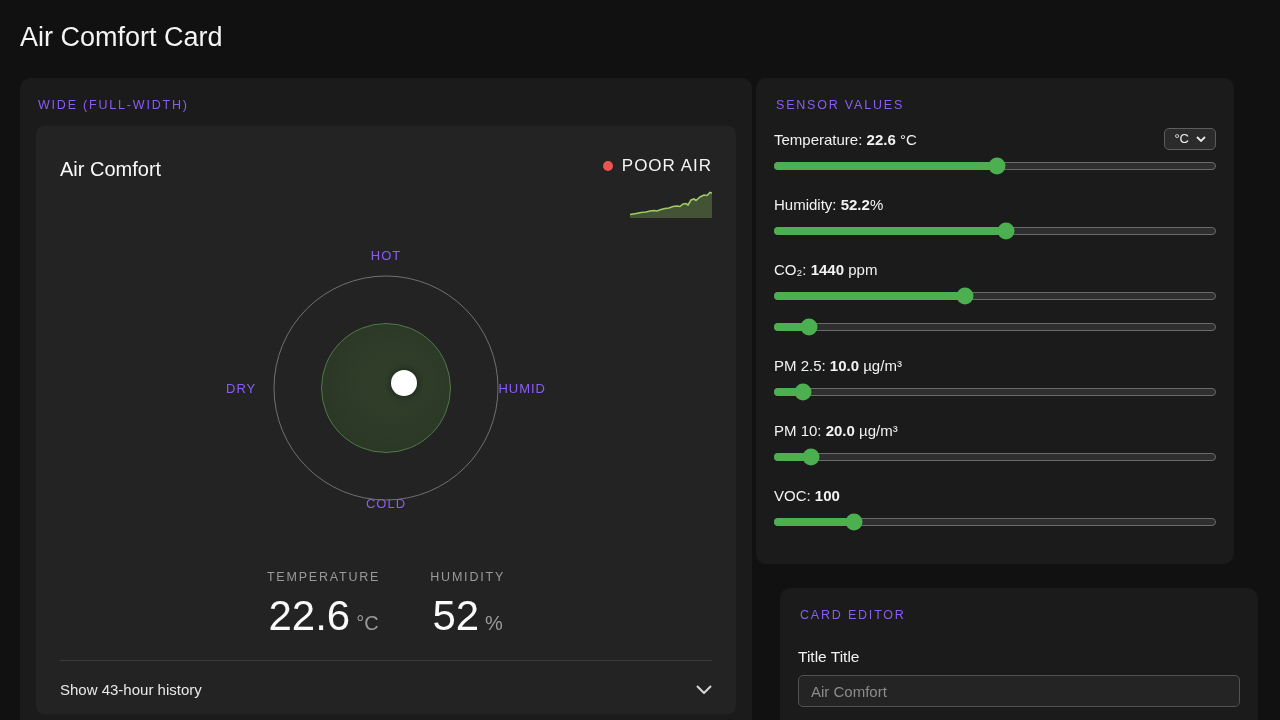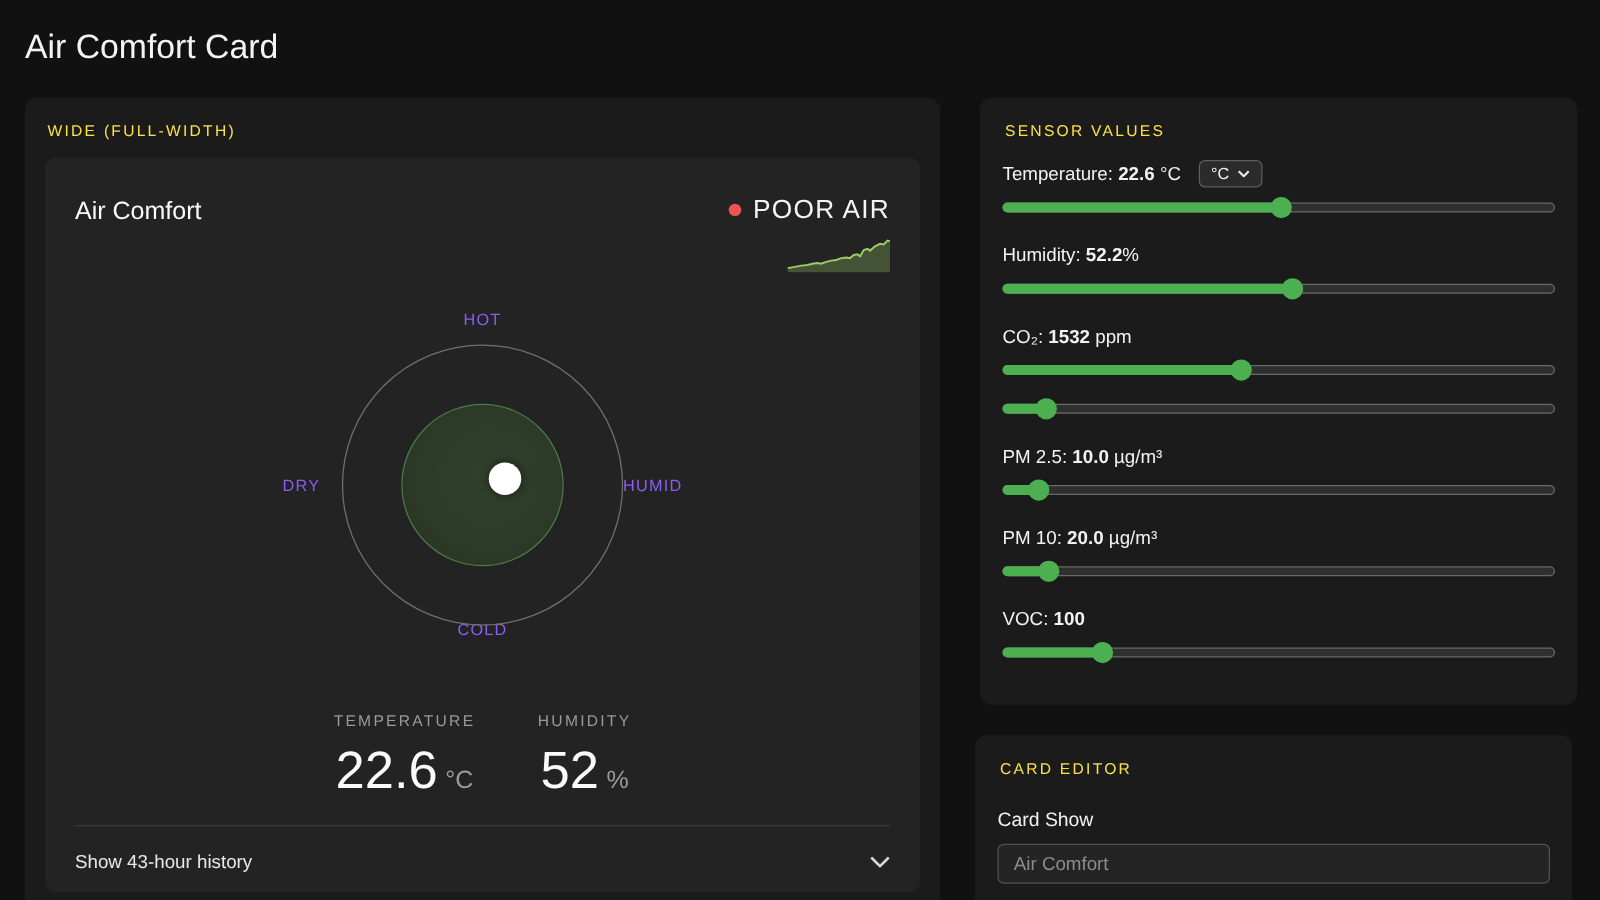--- a/index.html
+++ b/index.html
@@ -18,43 +18,43 @@
     position: absolute; left: 20px; top: 22px;
     font-size: 27px; font-weight: 400; color: #f4f4f4; text-align: center;
   }
 
   .panel {
     position: absolute;
     background: #1b1b1b;
     border-radius: 10px;
   }
   #preview-panel { left: 20px; top: 78px; width: 732px; height: 680px; padding: 16px; }
-  #sensor-panel  { left: 784px; top: 78px; width: 478px; height: 486px; padding: 18px; }
+  #sensor-panel  { left: 756px; top: 78px; width: 478px; height: 486px; padding: 18px; }
   #editor-panel  { left: 780px; top: 588px; width: 478px; height: 200px; padding: 18px; }
 
   .section-label {
-    font-size: 12.5px; color: #fde047; letter-spacing: 1.8px;
+    font-size: 12.5px; color: #8b5cf6; letter-spacing: 1.8px;
     text-transform: uppercase; font-weight: 400;
   }
   #preview-panel .section-label { padding: 4px 0 14px 2px; }
   #sensor-panel .section-label, #editor-panel .section-label { padding: 2px 0 16px 2px; }
 
   
   .preview-card {
     background: #232323;
     border-radius: 8px;
     height: 588px;
     padding: 24px;
     position: relative;
   }
   .card-header { display: flex; justify-content: space-between; align-items: flex-start; }
   .card-title { font-size: 20px; font-weight: 400; color: #fafafa; padding-top: 8px; }
   .status { display: flex; align-items: center; gap: 9px; padding-top: 6px; }
   .status-dot { width: 10px; height: 10px; border-radius: 50%; background: var(--red); }
-  .status-text { font-size: 21px; letter-spacing: 1px; color: #f5f5f5; }
+  .status-text { font-size: 17px; letter-spacing: 1px; color: #f5f5f5; }
   .spark-wrap { display: flex; justify-content: flex-end; margin-top: 7px; height: 30px; }
 
   
   .gauge {
     position: relative;
     width: 320px; height: 280px;
     margin: 30px auto 0 auto;
   }
   .gauge-label {
     position: absolute; font-size: 13px; color: #8b5cf6; letter-spacing: 1px;
@@ -94,21 +94,21 @@
   
   .card-divider { border: none; border-top: 1px solid #3a3a3a; margin-top: 20px; }
   .history-row {
     display: flex; justify-content: space-between; align-items: center;
     padding-top: 20px; cursor: pointer;
   }
   .history-label { font-size: 15px; color: #e8e8e8; }
 
   
   .sensor-row { margin-bottom: 23px; }
-  .sensor-label-line { display: flex; align-items: center; font-size: 15px; color: #f2f2f2; height: 22px; }
+  .sensor-label-line { display: flex; align-items: center; font-size: 15px; color: #f2f2f2; height: 22px; justify-content: space-between; }
   .s-unit, .s-label { white-space: pre-wrap; }
   .s-value { font-weight: 700; white-space: pre-wrap; }
   .unit-select {
     display: inline-flex; align-items: center; gap: 7px;
     margin-left: 14px;
     background: #2b2b2b;
     border: 1px solid #5d5d5d;
     border-radius: 5px;
     padding: 2px 9px 3px 9px;
     font-size: 13px; color: #f0f0f0;
@@ -236,21 +236,21 @@
 
     </div>
     <div class="slider">
       <div class="slider-fill" style="width: 52.5%;"></div>
       <div class="slider-thumb" style="left: 52.5%;"></div>
     </div>
   </div>
 
   <div class="sensor-row">
     <div class="sensor-label-line">
-      <span><span class="s-label">CO₂: </span><span class="s-value">1532</span><span class="s-unit"> ppm</span></span>
+      <span><span class="s-label">CO₂: </span><span class="s-value">1440</span><span class="s-unit"> ppm</span></span>
 
     </div>
     <div class="slider">
       <div class="slider-fill" style="width: 43.2%;"></div>
       <div class="slider-thumb" style="left: 43.2%;"></div>
     </div>
   </div>
 
   <div class="sensor-row">
     <div class="slider">
@@ -289,16 +289,16 @@
     <div class="slider">
       <div class="slider-fill" style="width: 17.9%;"></div>
       <div class="slider-thumb" style="left: 17.9%;"></div>
     </div>
   </div>
 </div>
 </div>
 
 <div class="panel" id="editor-panel">
   <div class="section-label">CARD EDITOR</div>
-  <div class="field-label">Card Show</div>
+  <div class="field-label">Title Title</div>
   <input class="text-input" type="text" placeholder="Air Comfort" style="">
   
 </div>
 
 </body></html>

